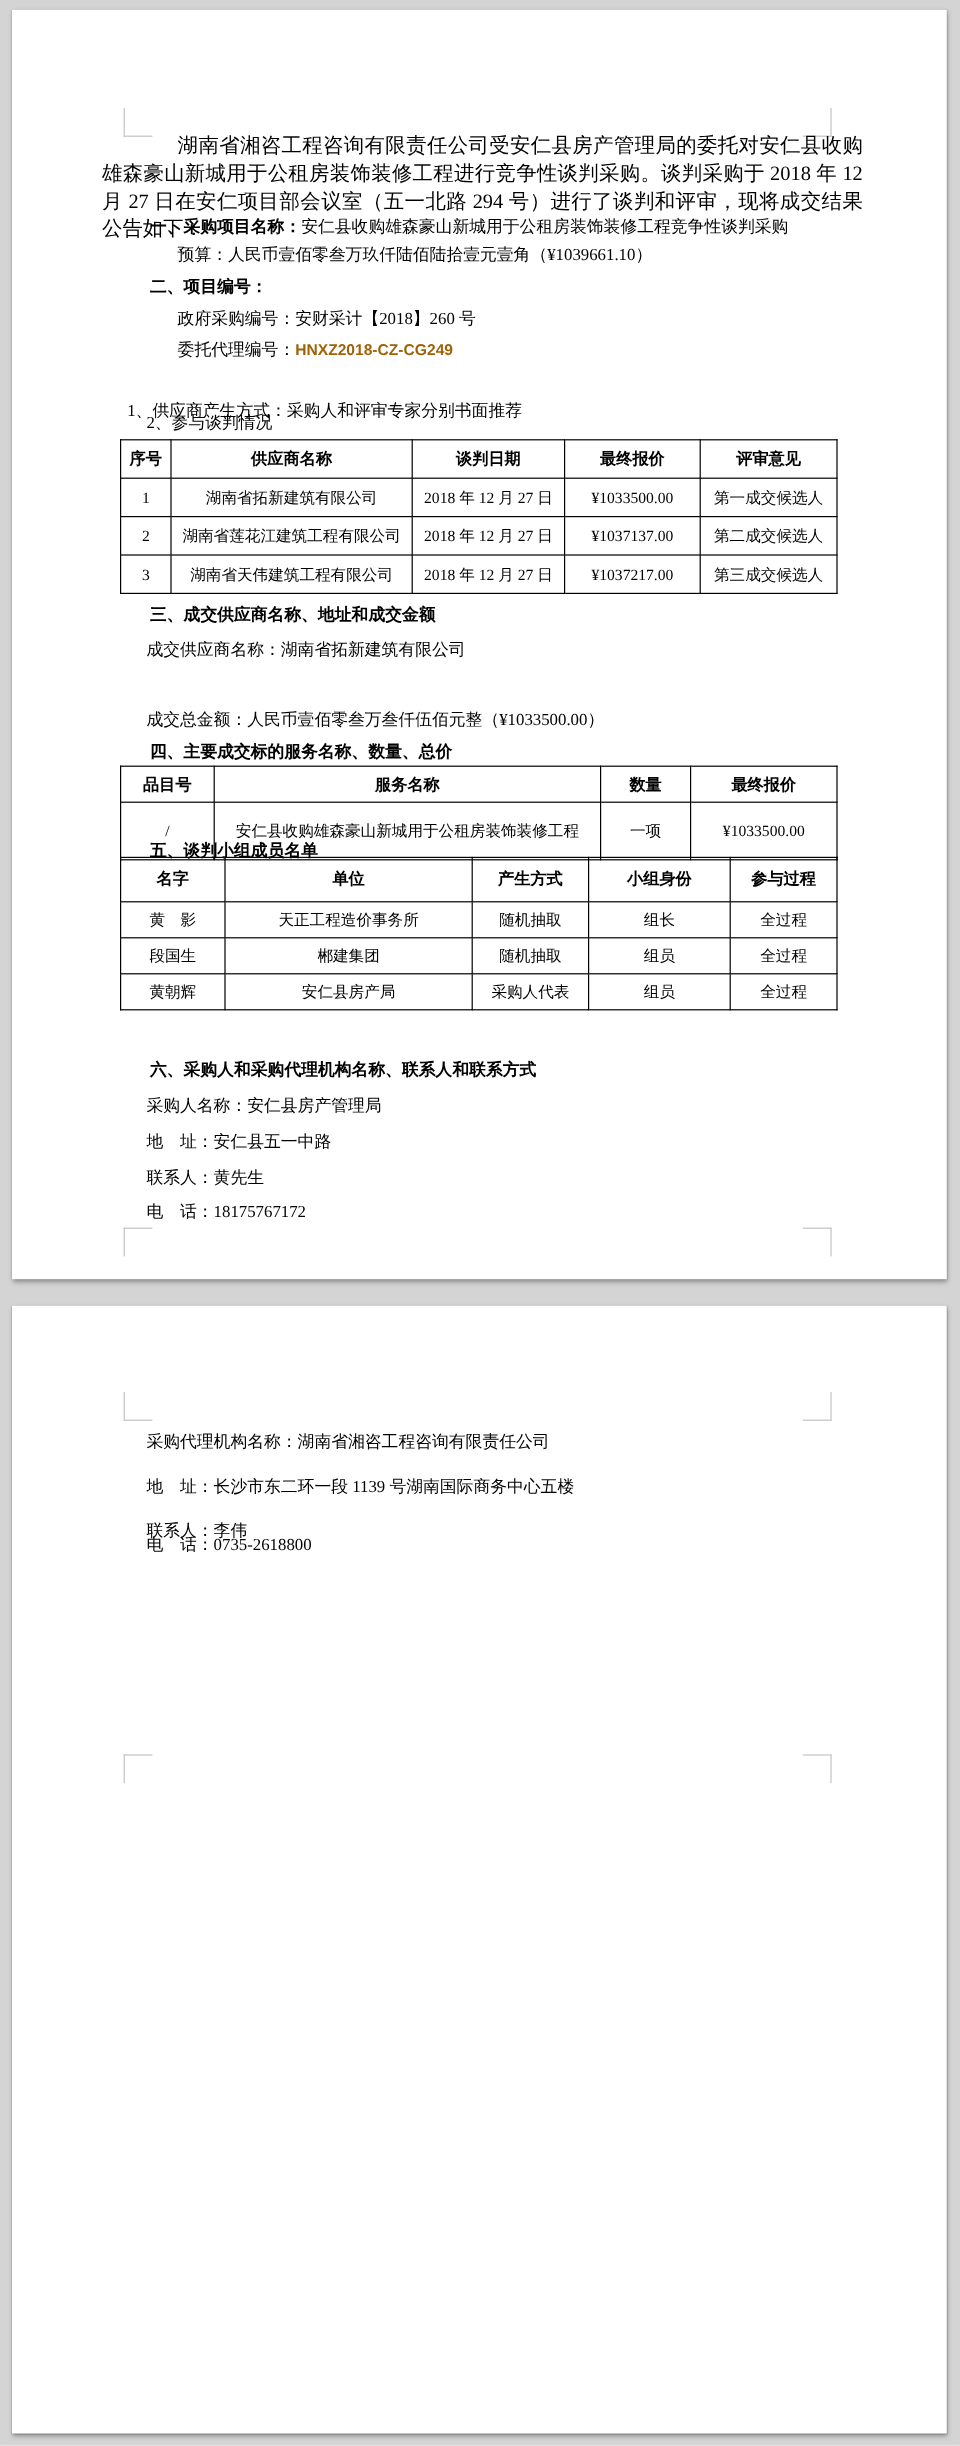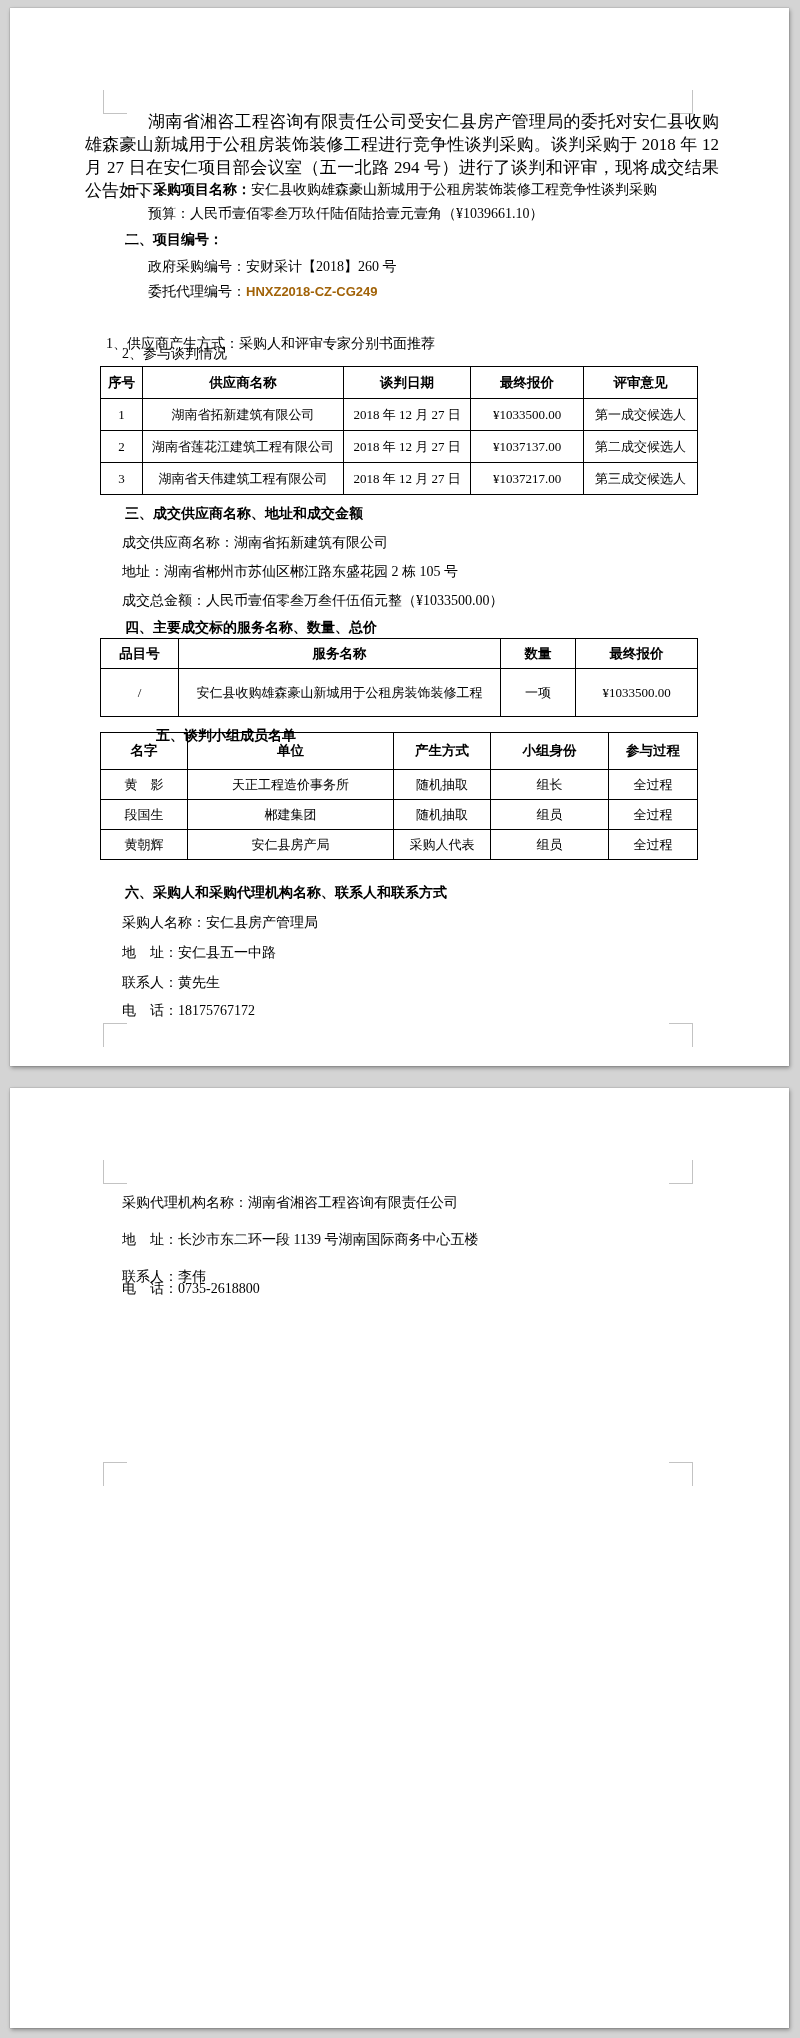--- a/index.html
+++ b/index.html
@@ -105,21 +105,20 @@
         <td>湖南省天伟建筑工程有限公司</td>
         <td>2018 年 12 月 27 日</td>
         <td>¥1037217.00</td>
         <td>第三成交候选人</td>
       </tr>
     </tbody>
       </table>
 
     <div class="abs body-text h" style="left:115px; top:496px;">三、成交供应商名称、地址和成交金额</div>
     <div class="abs body-text" style="left:112px; top:525px;">成交供应商名称：湖南省拓新建筑有限公司</div>
-    <div class="abs body-text" style="left:112px; top:554px;">地址：湖南省郴州市苏仙区郴江路东盛花园 2 栋 105 号</div>
     <div class="abs body-text" style="left:112px; top:583px;">成交总金额：人民币壹佰零叁万叁仟伍佰元整（¥1033500.00）</div>
 
     <div class="abs body-text h" style="left:115px; top:610px;">四、主要成交标的服务名称、数量、总价</div>
 
     <table class="doc abs" style="left:90px; top:630px; width:597px;border-radius:25px;">
       <colgroup>
           <col style="width:78px">
           <col style="width:322px">
           <col style="width:75px">
           <col style="width:122px">
@@ -133,23 +132,23 @@
       </tr>
       <tr style="height:48px">
         <td>/</td>
         <td>安仁县收购雄森豪山新城用于公租房装饰装修工程</td>
         <td>一项</td>
         <td>¥1033500.00</td>
       </tr>
     </tbody>
       </table>
 
-    <div class="abs body-text h" style="left:115px; top:718px;margin-left:31px;">五、谈判小组成员名单</div>
-
-    <table class="doc abs" style="left:90px; top:724px; width:597px;">
+    <div class="abs body-text h" style="left:115px; top:692px;">五、谈判小组成员名单</div>
+
+    <table class="doc abs" style="left:90px; top:706px; width:597px;">
       <colgroup>
           <col style="width:87px">
           <col style="width:206px">
           <col style="width:97px">
           <col style="width:118px">
           <col style="width:89px">
         </colgroup>
       <tbody>
           <tr style="height:37px">
         <th>名字</th>

